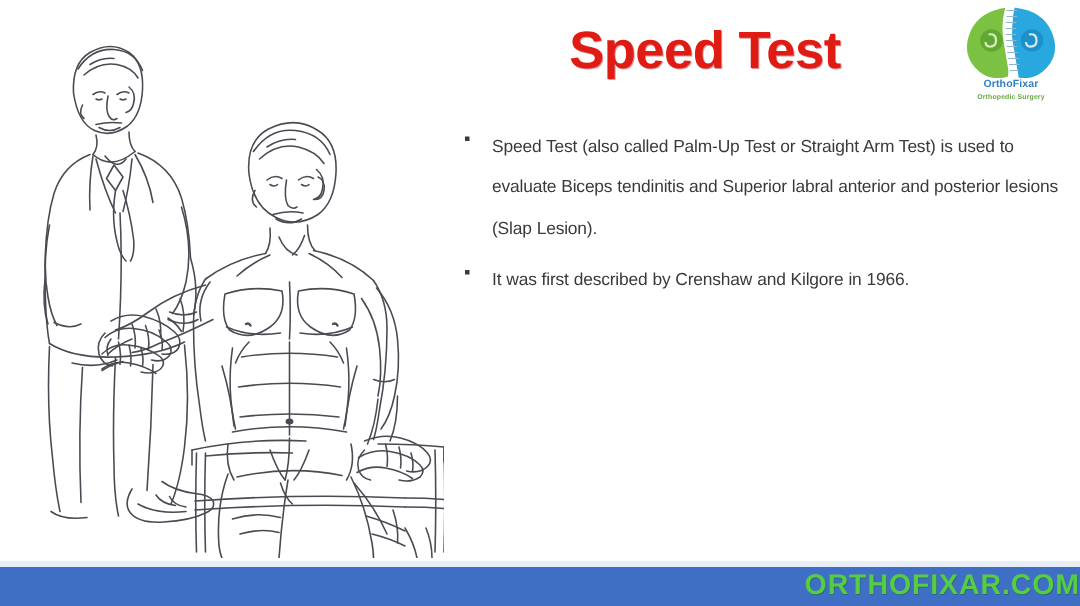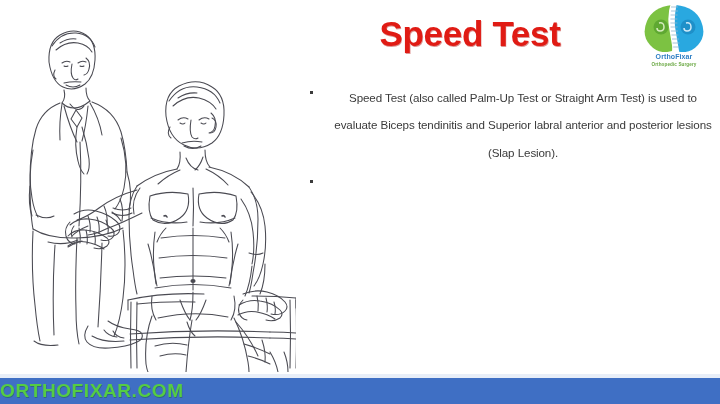--- a/index.html
+++ b/index.html
@@ -104,21 +104,20 @@
   #bullet-list {
     position: absolute;
     left: 6px;
     top: 84px;
     width: 416px;
   }
   .bullet-item {
     position: relative;
     padding-left: 26px;
     margin-bottom: 7px;
-    text-align: center;
   }
   .bullet-marker {
     position: absolute;
     left: 8px;
     top: 7px;
     width: 3.2px;
     height: 3.2px;
     background: #3b3b3b;
   }
   .bullet-text {
@@ -133,21 +132,21 @@
   
   #bottom-banner {
     position: absolute;
     left: 0;
     top: 378px;
     width: 720px;
     height: 26px;
     background: #3f6fc4;
     display: flex;
     align-items: center;
-    justify-content: flex-start;
+    justify-content: flex-end;
   }
   #banner-text {
     font-size: 19px;
     font-weight: bold;
     color: #55cc44;
     letter-spacing: 0.6px;
     font-family: "Liberation Sans", sans-serif;
     text-shadow: 0.5px 0.5px 0 rgba(20,80,20,0.35);
   }
 
@@ -414,20 +413,21 @@
       <div class="brand-tagline">Orthopedic Surgery</div>
     </div>
 
     <div id="bullet-list">
       <div class="bullet-item">
         <span class="bullet-marker"></span>
         <span class="bullet-text">Speed Test (also called Palm-Up Test or Straight Arm Test) is used to evaluate Biceps tendinitis and Superior labral anterior and posterior lesions (Slap Lesion).</span>
       </div>
       <div class="bullet-item">
         <span class="bullet-marker"></span>
+        <span class="bullet-text">It was first described by Crenshaw and Kilgore in 1966.</span>
       </div>
     </div>
 
   </div>
 
   <div id="banner-divider"></div>
   <div id="bottom-banner">
     <span id="banner-text">ORTHOFIXAR.COM</span>
   </div>
 

